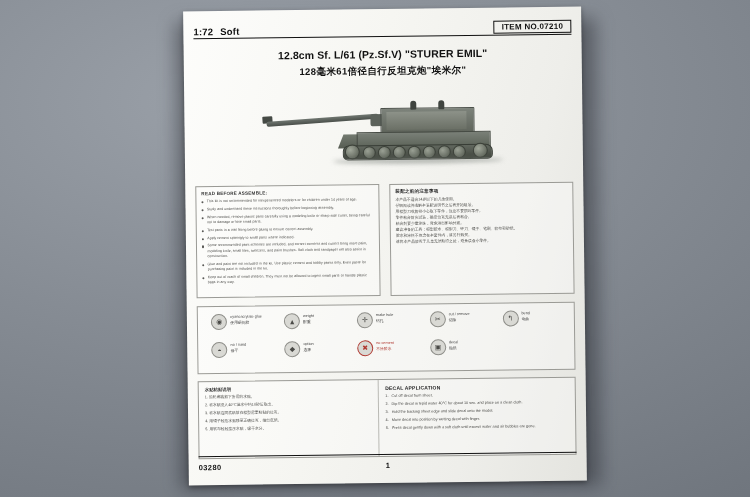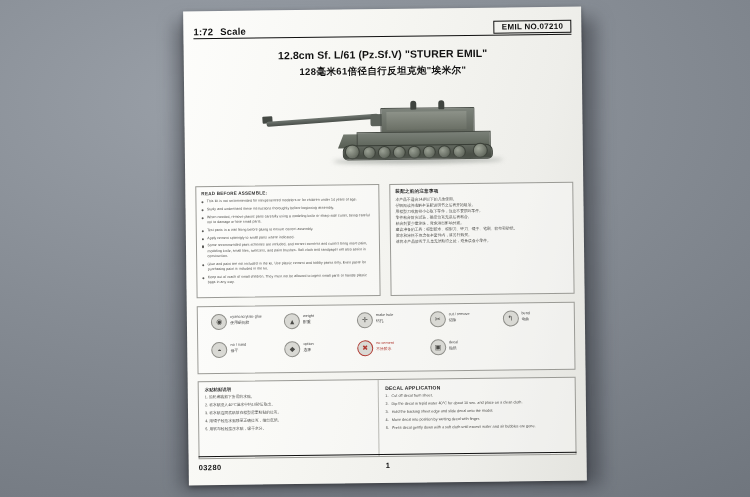--- a/index.html
+++ b/index.html
@@ -412,23 +412,23 @@
 
 <div id="scene">
   <div class="sheet-shadow"></div>
 
   <div class="sheet">
     <div class="sheet-inner">
 
       <div class="header-row">
         <div class="scale-block">
           <span>1:72</span>
-          <span>Scale</span>
-        </div>
-        <div class="item-no-box">EMIL NO.07210</div>
+          <span>Soft</span>
+        </div>
+        <div class="item-no-box">ITEM NO.07210</div>
       </div>
 
       <div class="title-en">12.8cm Sf. L/61 (Pz.Sf.V) "STURER EMIL"</div>
       <div class="title-cn">128毫米61倍径自行反坦克炮"埃米尔"</div>
 
       <div class="illus">
         <div class="tank-wrap">
           <div class="barrel-tip"></div>
           <div class="barrel"></div>
           <div class="mantlet"></div>

